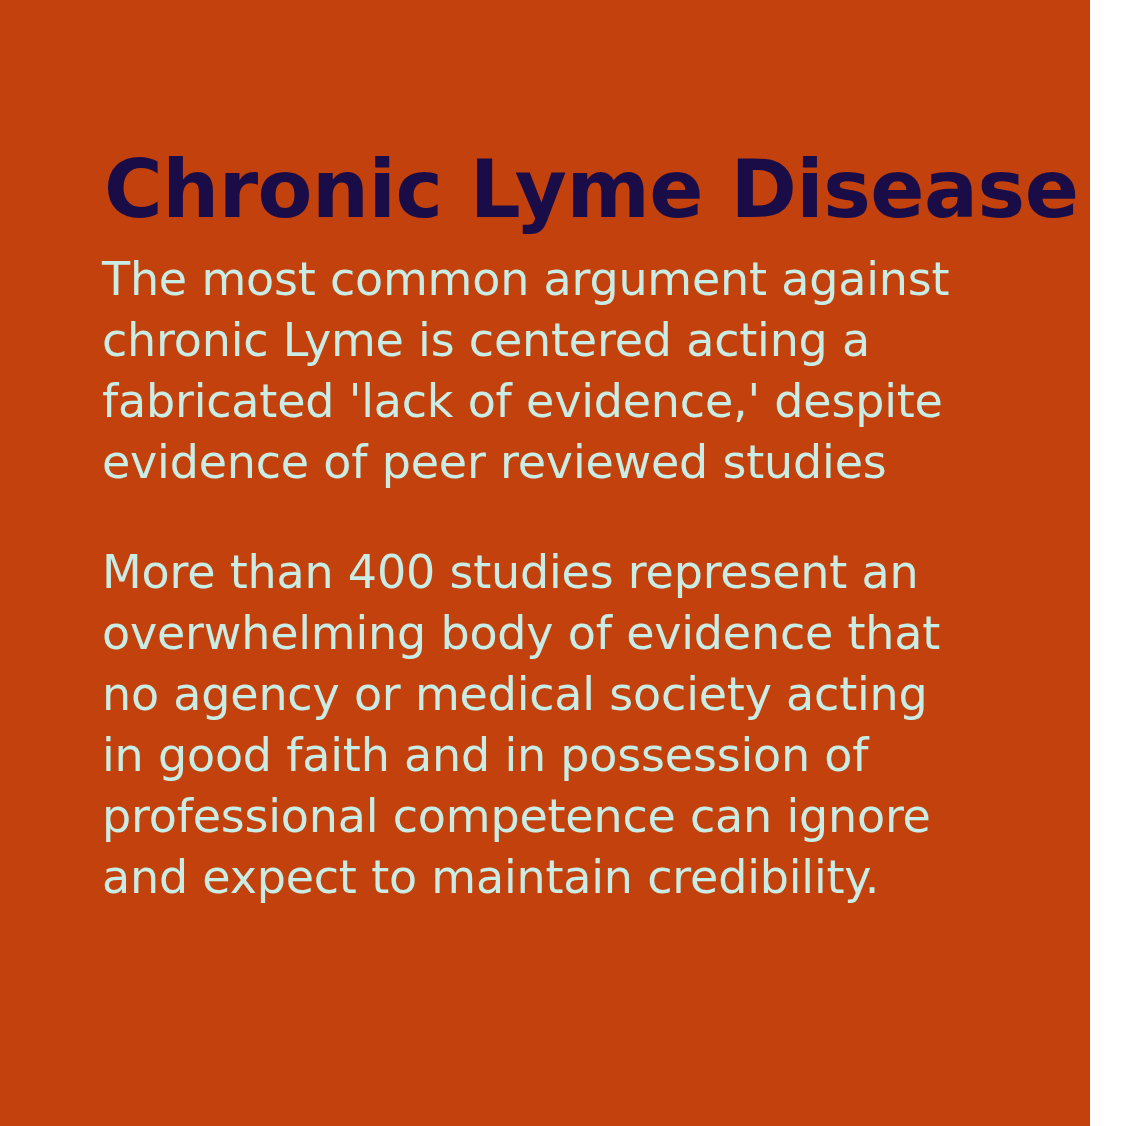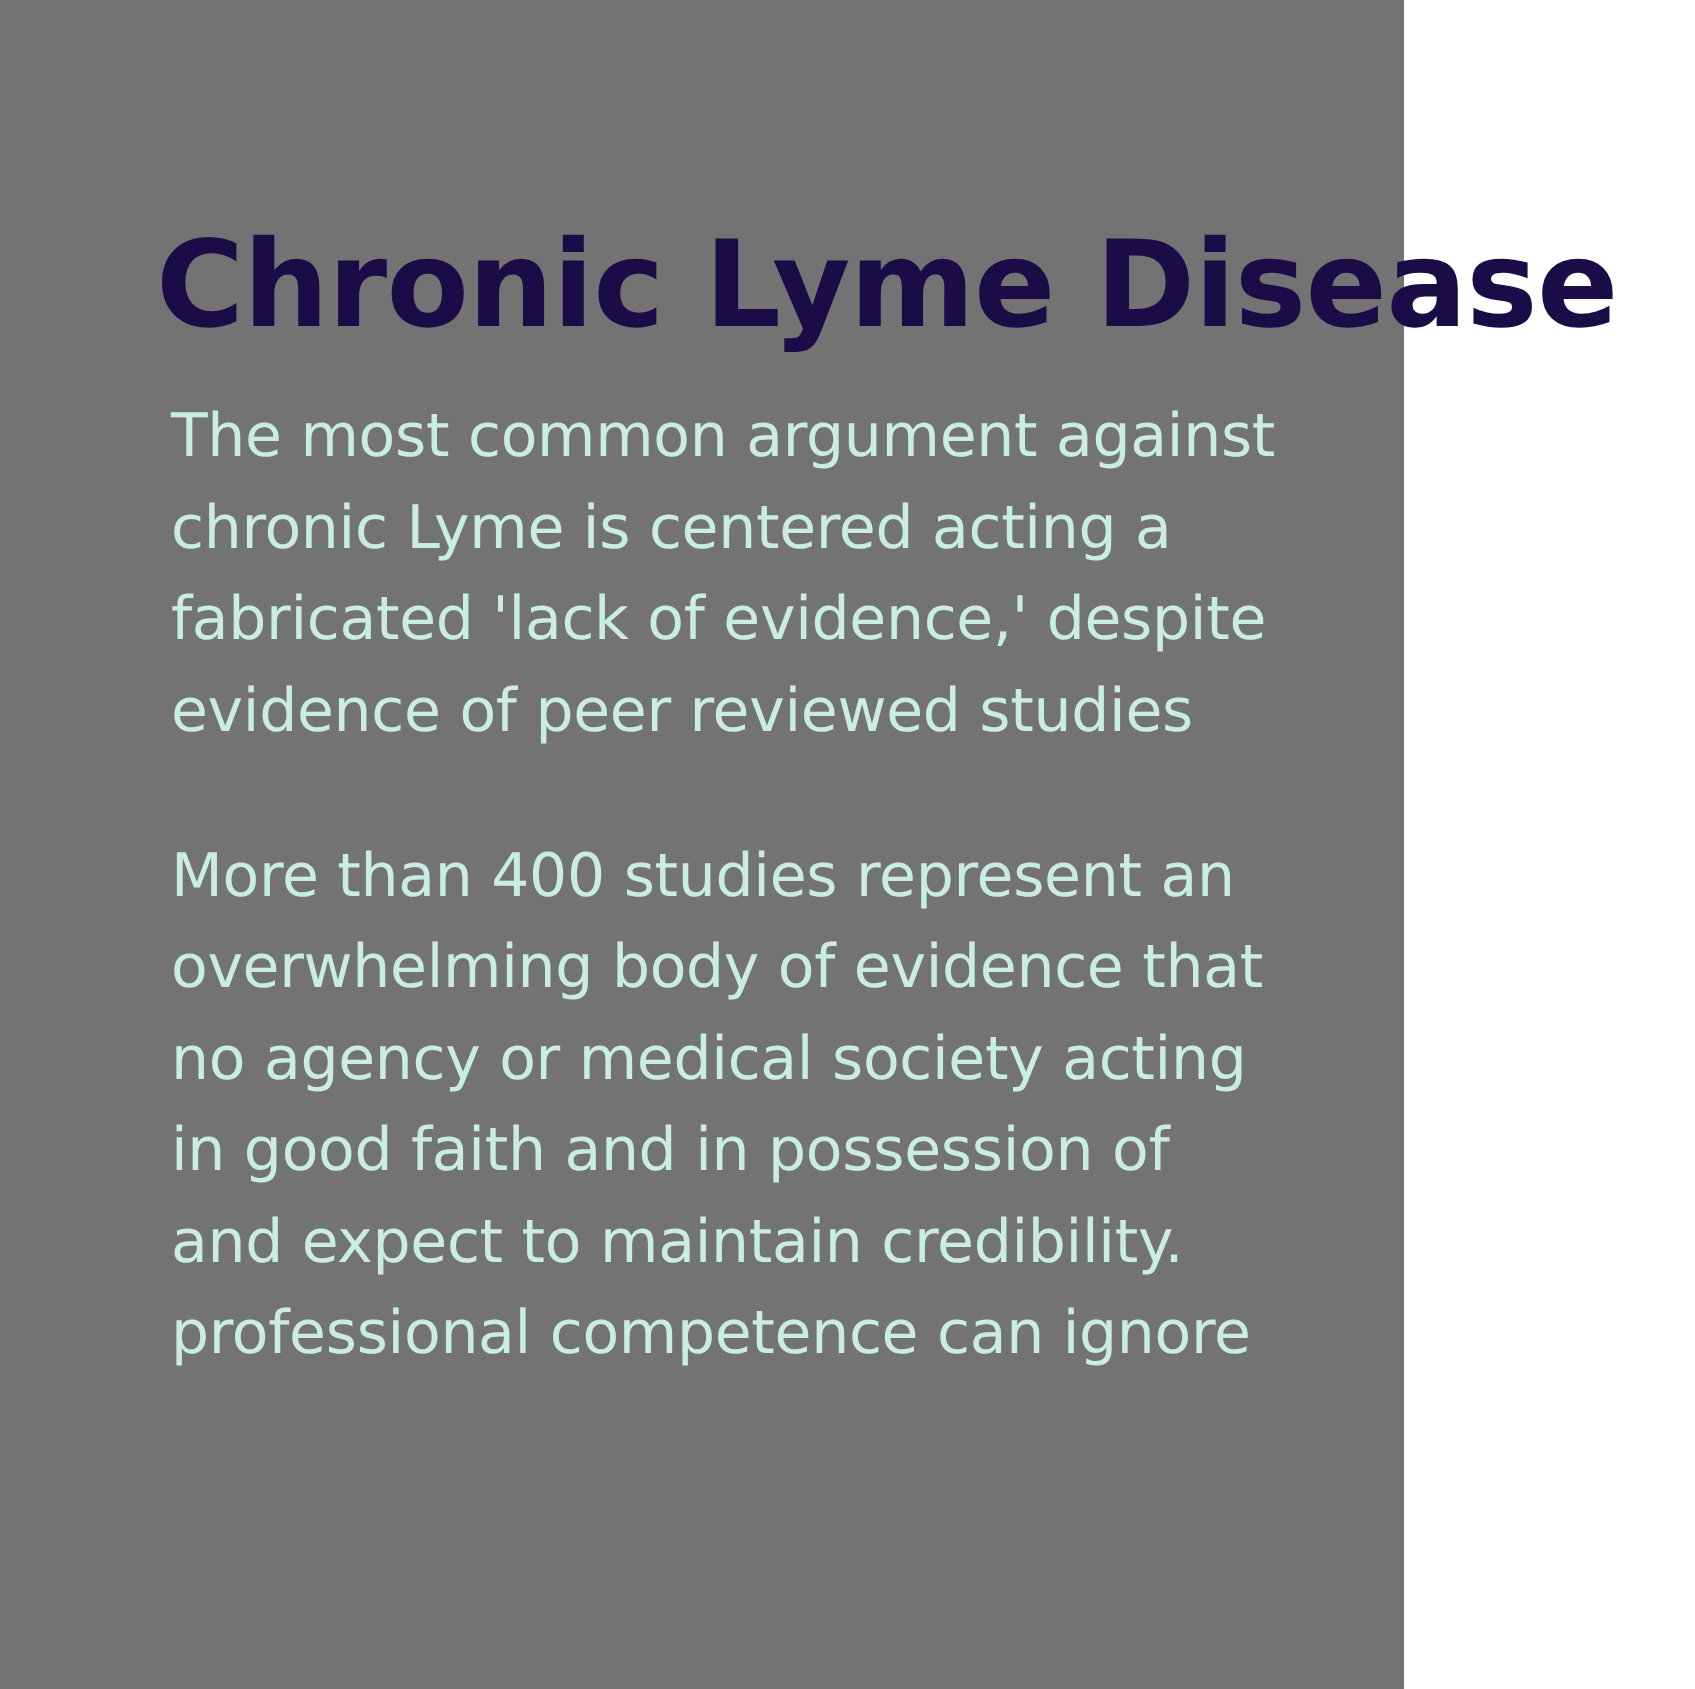--- a/index.html
+++ b/index.html
@@ -9,23 +9,23 @@
   }
   body {
     width: 1130px;
     height: 1126px;
     overflow: hidden;
     font-family: "DejaVu Sans", "Liberation Sans", sans-serif;
     -webkit-font-smoothing: antialiased;
   }
   #card {
     position: relative;
-    width: 936px;
+    width: 1090px;
     height: 1126px;
-    background: #737373;
+    background: #c2410c;
     box-sizing: border-box;
     text-decoration: underline;
   }
   #title {
     position: absolute;
     left: 104px;
     top: 96px;
     width: 930px;
     font-size: 80px;
     font-weight: bold;
@@ -35,25 +35,25 @@
     white-space: nowrap;
   }
   #body-copy {
     position: absolute;
     left: 102px;
     top: 249px;
     width: 960px;
   }
   .para {
     color: #c9ece4;
-    font-size: 40px;
+    font-size: 46px;
     line-height: 61px;
     font-weight: normal;
     letter-spacing: -0.2px;
-    margin: 12px;
+    margin: 0;
   }
   .para + .para {
     margin-top: 49px;
   }
   .para .ln {
     display: block;
     white-space: nowrap;
   }
 </style>
 </head>
@@ -70,18 +70,18 @@
       <span class="ln">chronic Lyme is centered acting a</span>
       <span class="ln">fabricated 'lack of evidence,' despite</span>
       <span class="ln">evidence of peer reviewed studies</span>
     </p>
 
     <p class="para">
       <span class="ln">More than 400 studies represent an</span>
       <span class="ln">overwhelming body of evidence that</span>
       <span class="ln">no agency or medical society acting</span>
       <span class="ln">in good faith and in possession of</span>
+      <span class="ln">professional competence can ignore</span>
       <span class="ln">and expect to maintain credibility.</span>
-      <span class="ln">professional competence can ignore</span>
     </p>
 
   </div>
 </div>
 
 </body></html>

